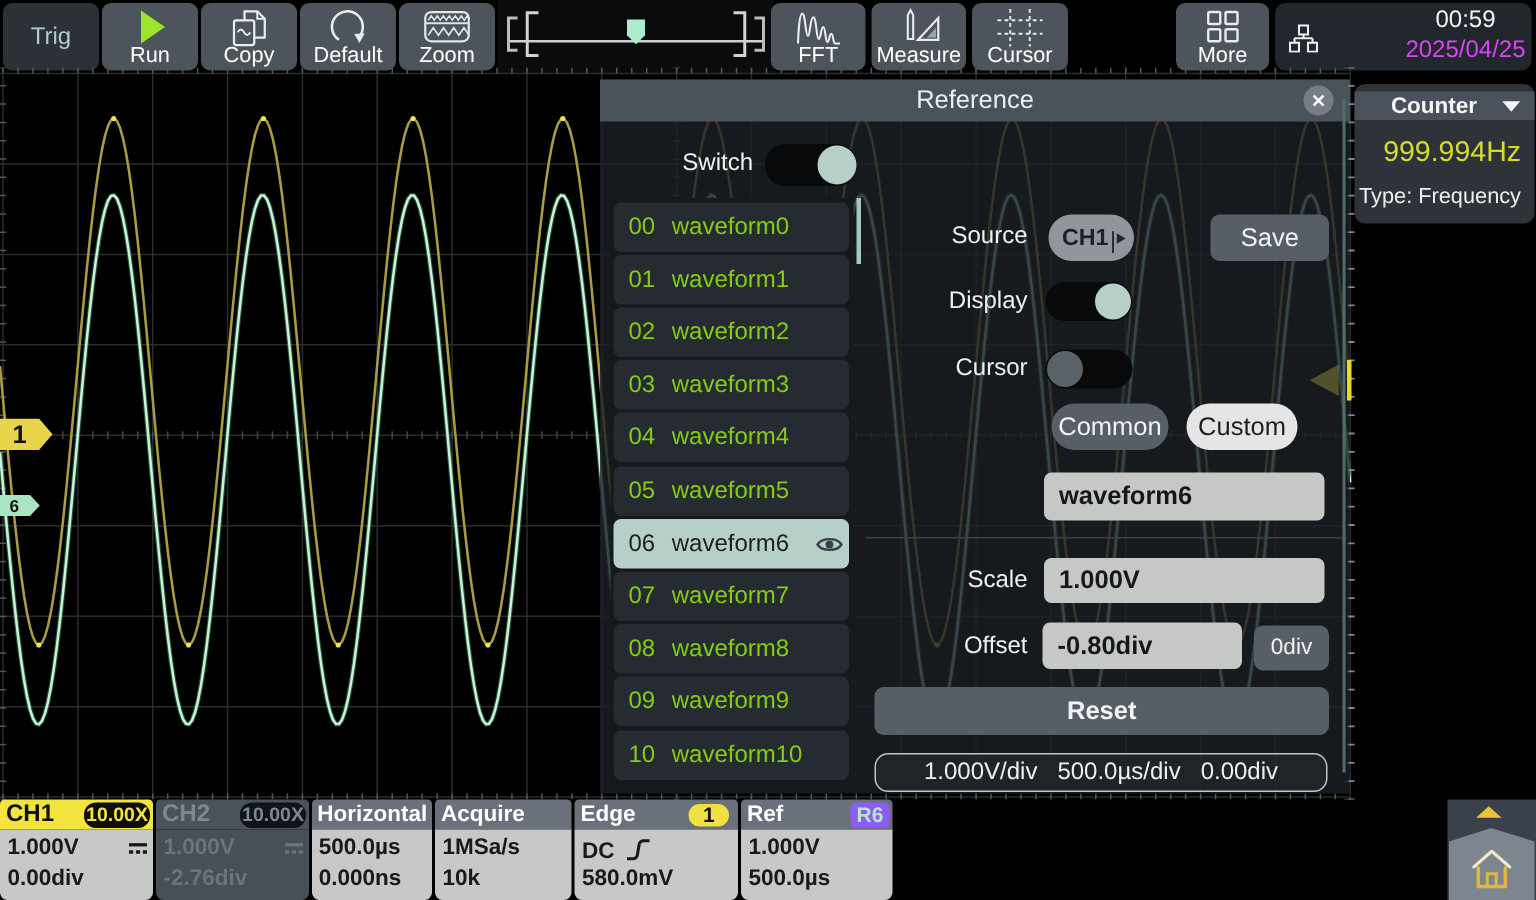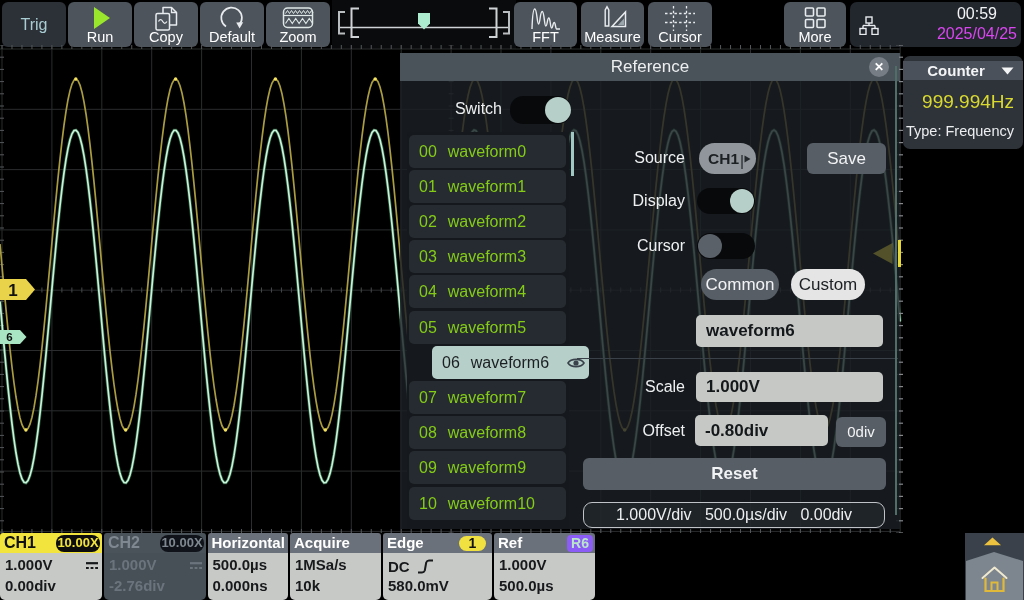--- a/index.html
+++ b/index.html
@@ -30,21 +30,21 @@
 .dlbl { position:absolute; color:#eef0f1; font-size:16px; text-align:right; }
 .toggle { position:absolute; width:58px; height:26px; border-radius:13px; background:#08090b; }
 .toggle .knob { position:absolute; top:1px; width:24px; height:24px; border-radius:50%; }
 .toggle.on .knob { left:33px; background:#b7cfc9; }
 .toggle.off .knob { left:1px; background:#5a6169; }
 #listcol { position:absolute; left:7px; top:79px; width:162px; height:397px; background:#15181c; }
 .li { position:absolute; left:2px; width:157px; height:33px; background:#262b31; border-radius:5px;
   color:#84cc16; font-size:16px; line-height:33px; }
 .li .num { margin-left:10px; }
 .li .nm { margin-left:11px; }
-.li.sel { background:#b7cfc9; color:#1b1f22;margin-left:23px; }
+.li.sel { background:#b7cfc9; color:#1b1f22; }
 .li .eye { position:absolute; right:4px; top:11px; }
 .btn { position:absolute; background:#575e66; color:#f2f3f4; text-align:center; }
 .field { position:absolute; background:#c6c8c6; border-radius:5px; color:#15181a;
   font-weight:700; font-size:17px; padding-left:10px; }
 #statusbar { position:absolute; left:183px; top:449px; width:302px; height:26px;
   border:1.5px solid #c0c4c8; border-radius:9px; color:#eceeef; font-size:16px;
   text-align:center; line-height:24px; background:rgba(40,45,50,0.5); }
 
 
 #counter { position:absolute; left:903px; top:56px; width:120px; height:93px; background:#2e333a;

